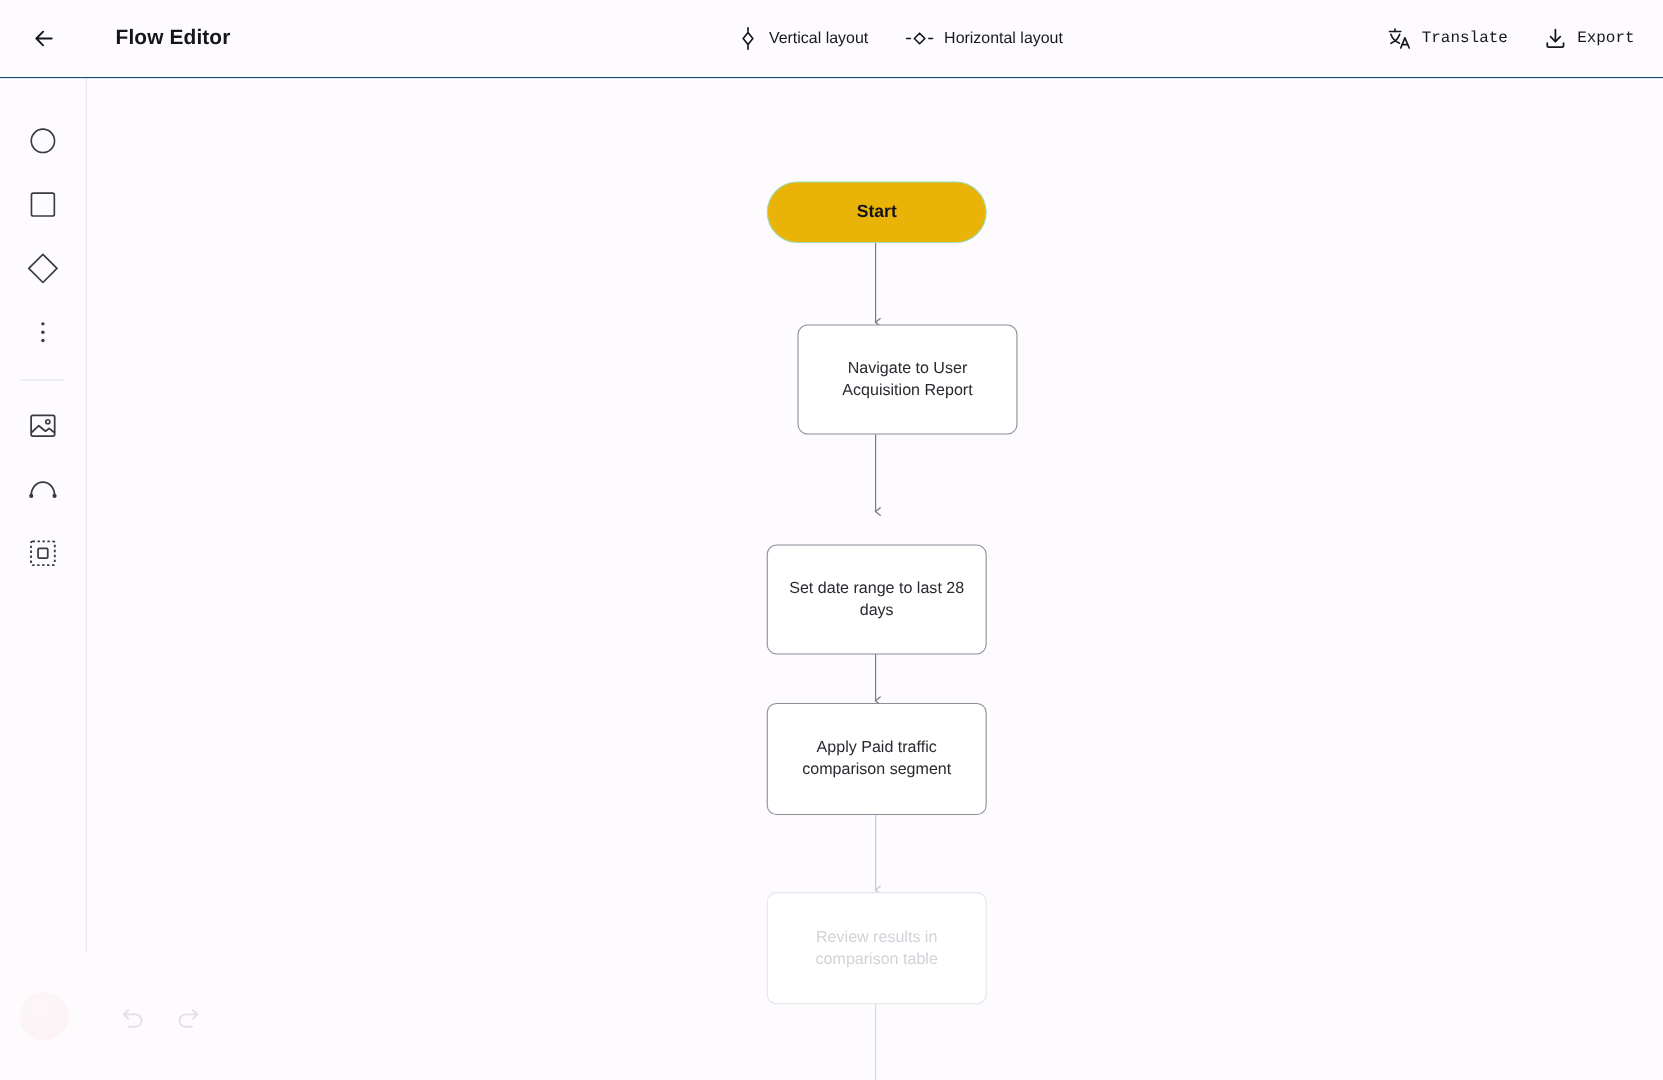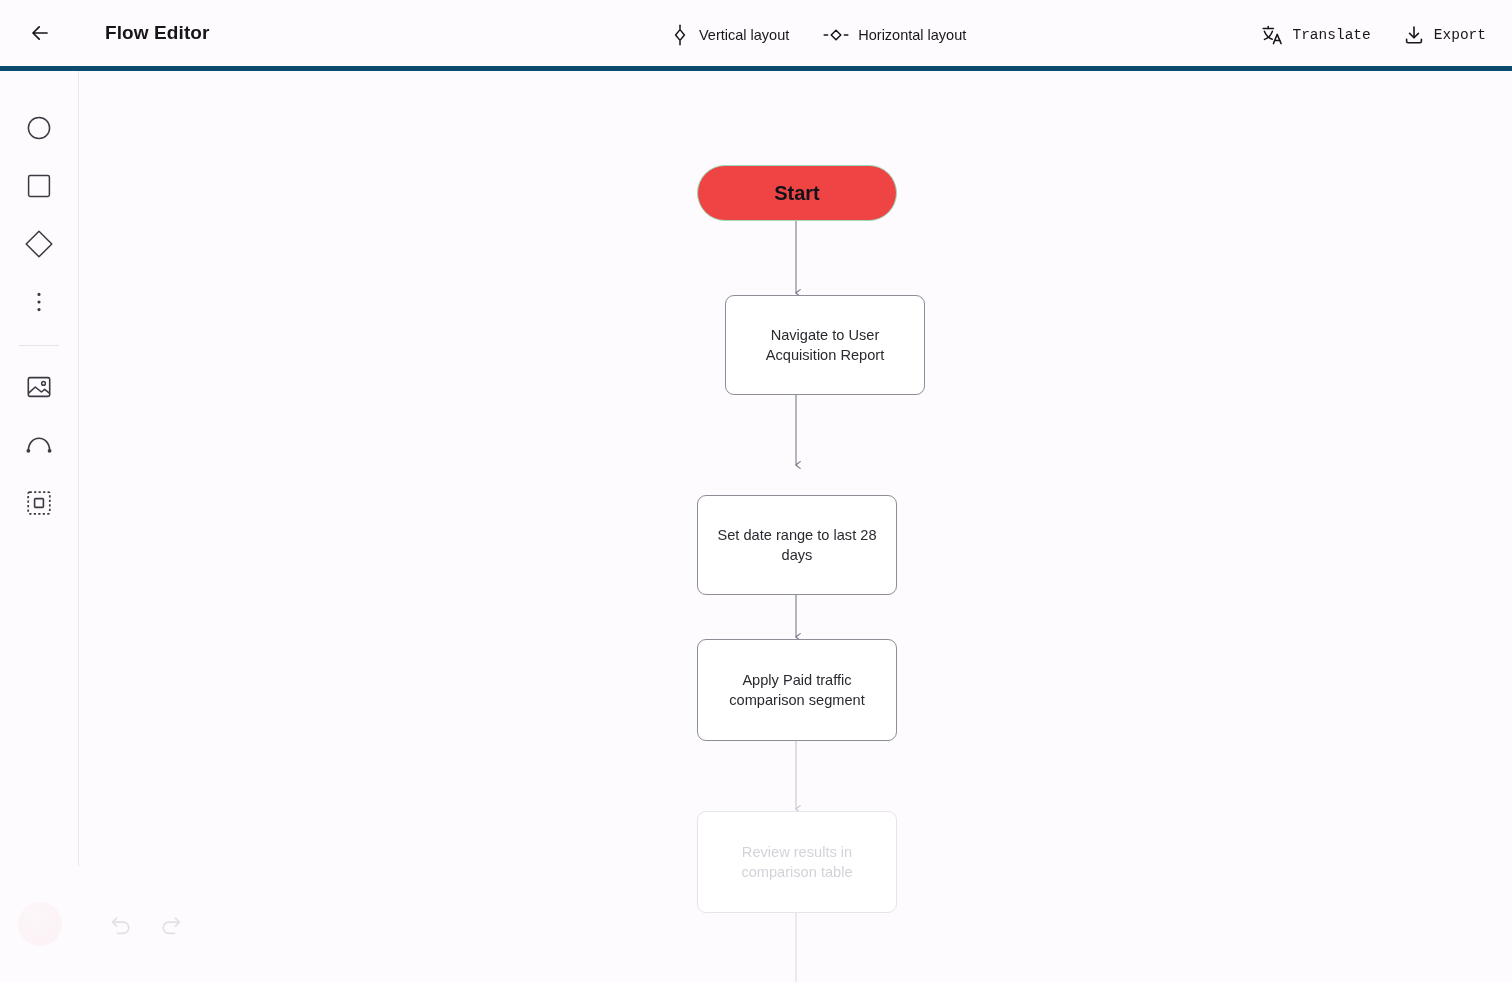--- a/index.html
+++ b/index.html
@@ -12,21 +12,21 @@
     -webkit-font-smoothing: antialiased;
   }
 
   #app { position: relative; width: 1512px; height: 982px; background: #fdfbfe; }
 
   
   .header {
     position: absolute; top: 0; left: 0;
     width: 1512px; height: 71px;
     background: #fdfbfe;
-    border-bottom: 5px solid #0c4a6e;
+    border-bottom: 1px solid #0c4a6e;
     display: flex; align-items: center;
     z-index: 20;
   }
   .back-btn {
     width: 79px; height: 70px;
     display: flex; align-items: center; justify-content: center;
     cursor: pointer;
   }
   .header-title {
     font-size: 19px; font-weight: bold; color: #16151a;
@@ -80,23 +80,23 @@
     position: absolute;
     display: flex; align-items: center; justify-content: center;
     text-align: center; cursor: pointer;
     background: #ffffff;
     border: 1px solid #8e8c97;
     border-radius: 9px;
     font-size: 14.6px; line-height: 20px; color: #2a2930;
     padding: 6px 14px;
   }
   .node.start {
-    background: #ef4444; border: 1px solid #9adcb8;
+    background: #eab308; border: 1px solid #9adcb8;
     border-radius: 34px; font-weight: bold; color: #11131a;
-    font-size: 20px;
+    font-size: 16px;
   }
   .node.ghost {
     border-color: #e6e4ea; color: #d4d2d9; background: #ffffff;
   }
 
   .edges { position: absolute; top: 0; left: 0; width: 1433px; height: 911px; pointer-events: none; }
 
   
   .bottombar {
     position: absolute; left: 0; bottom: 0;

